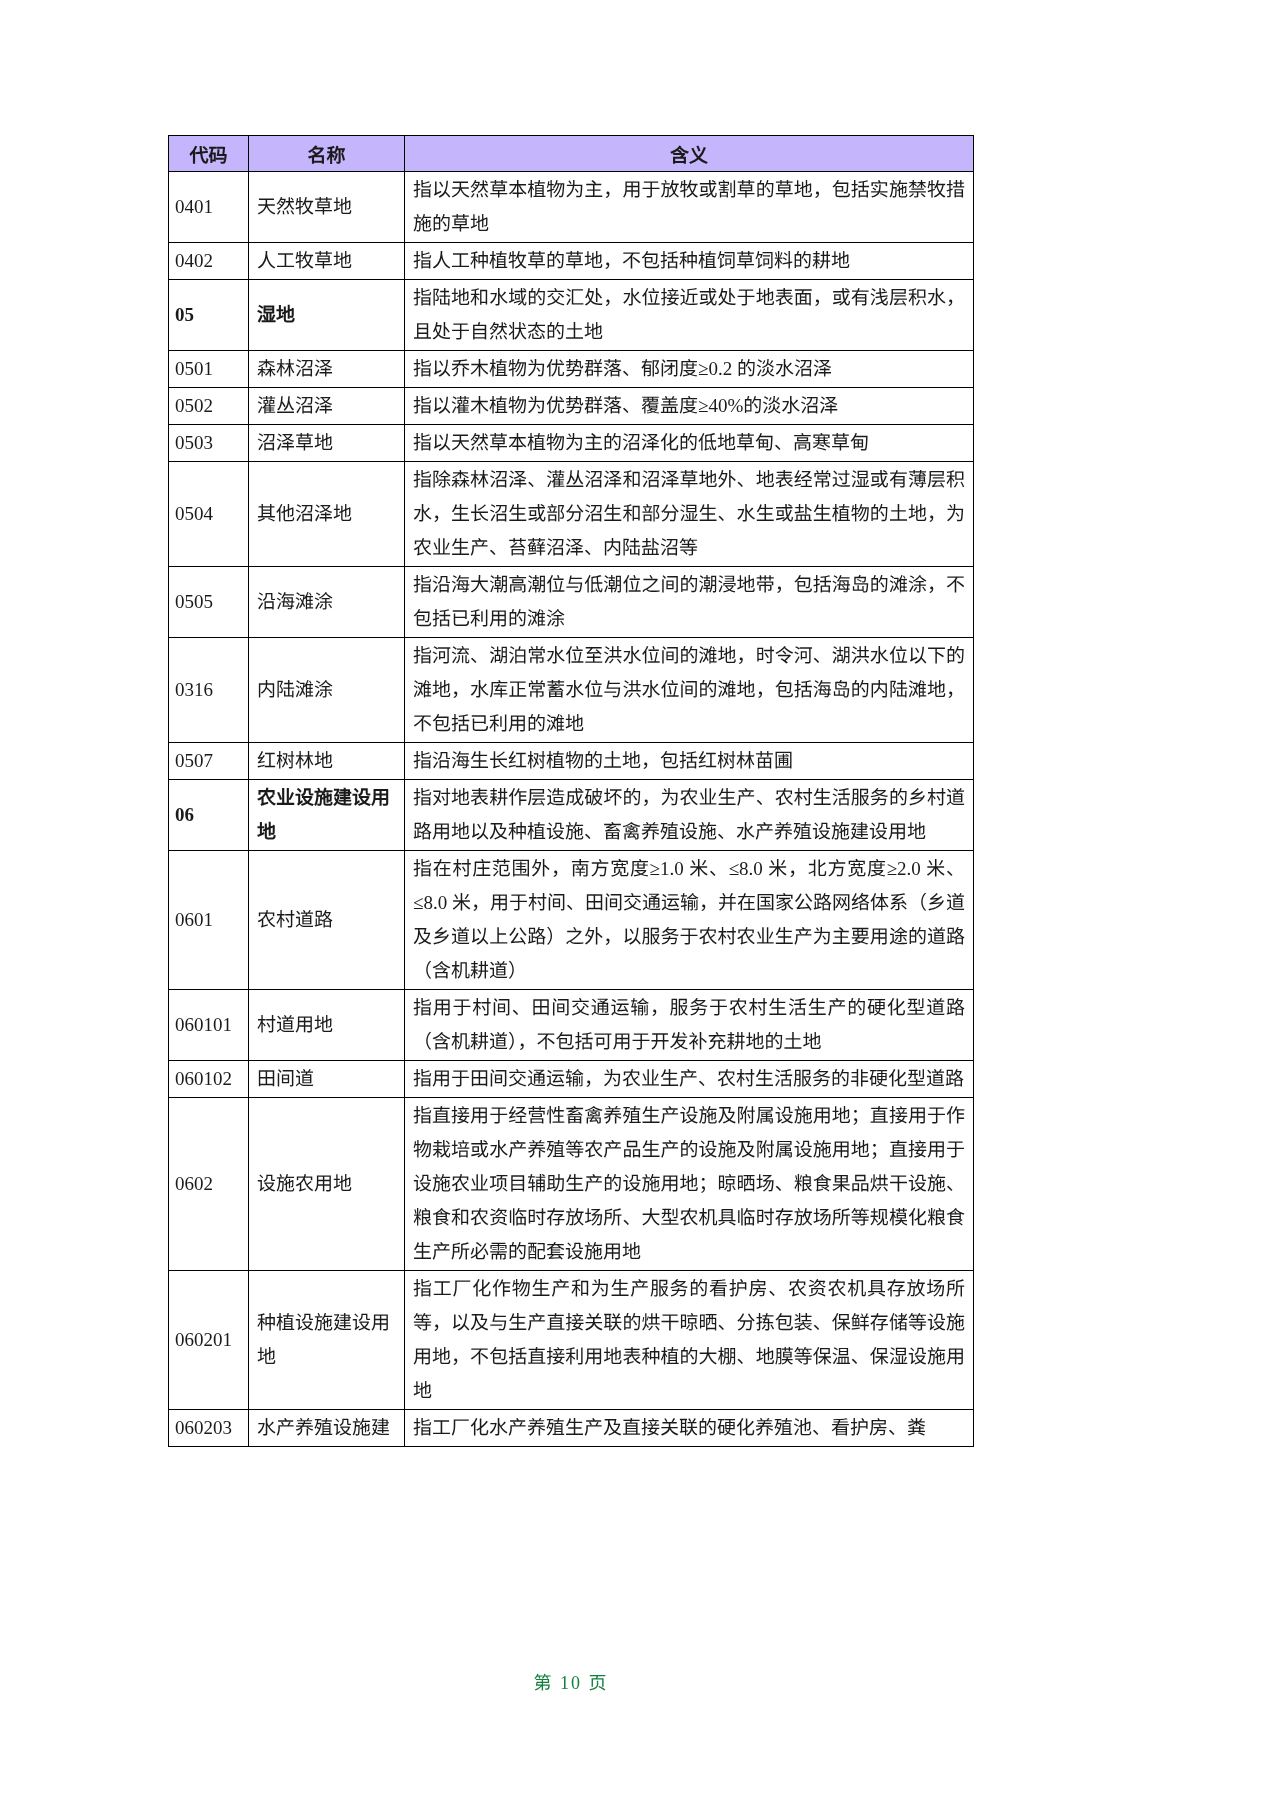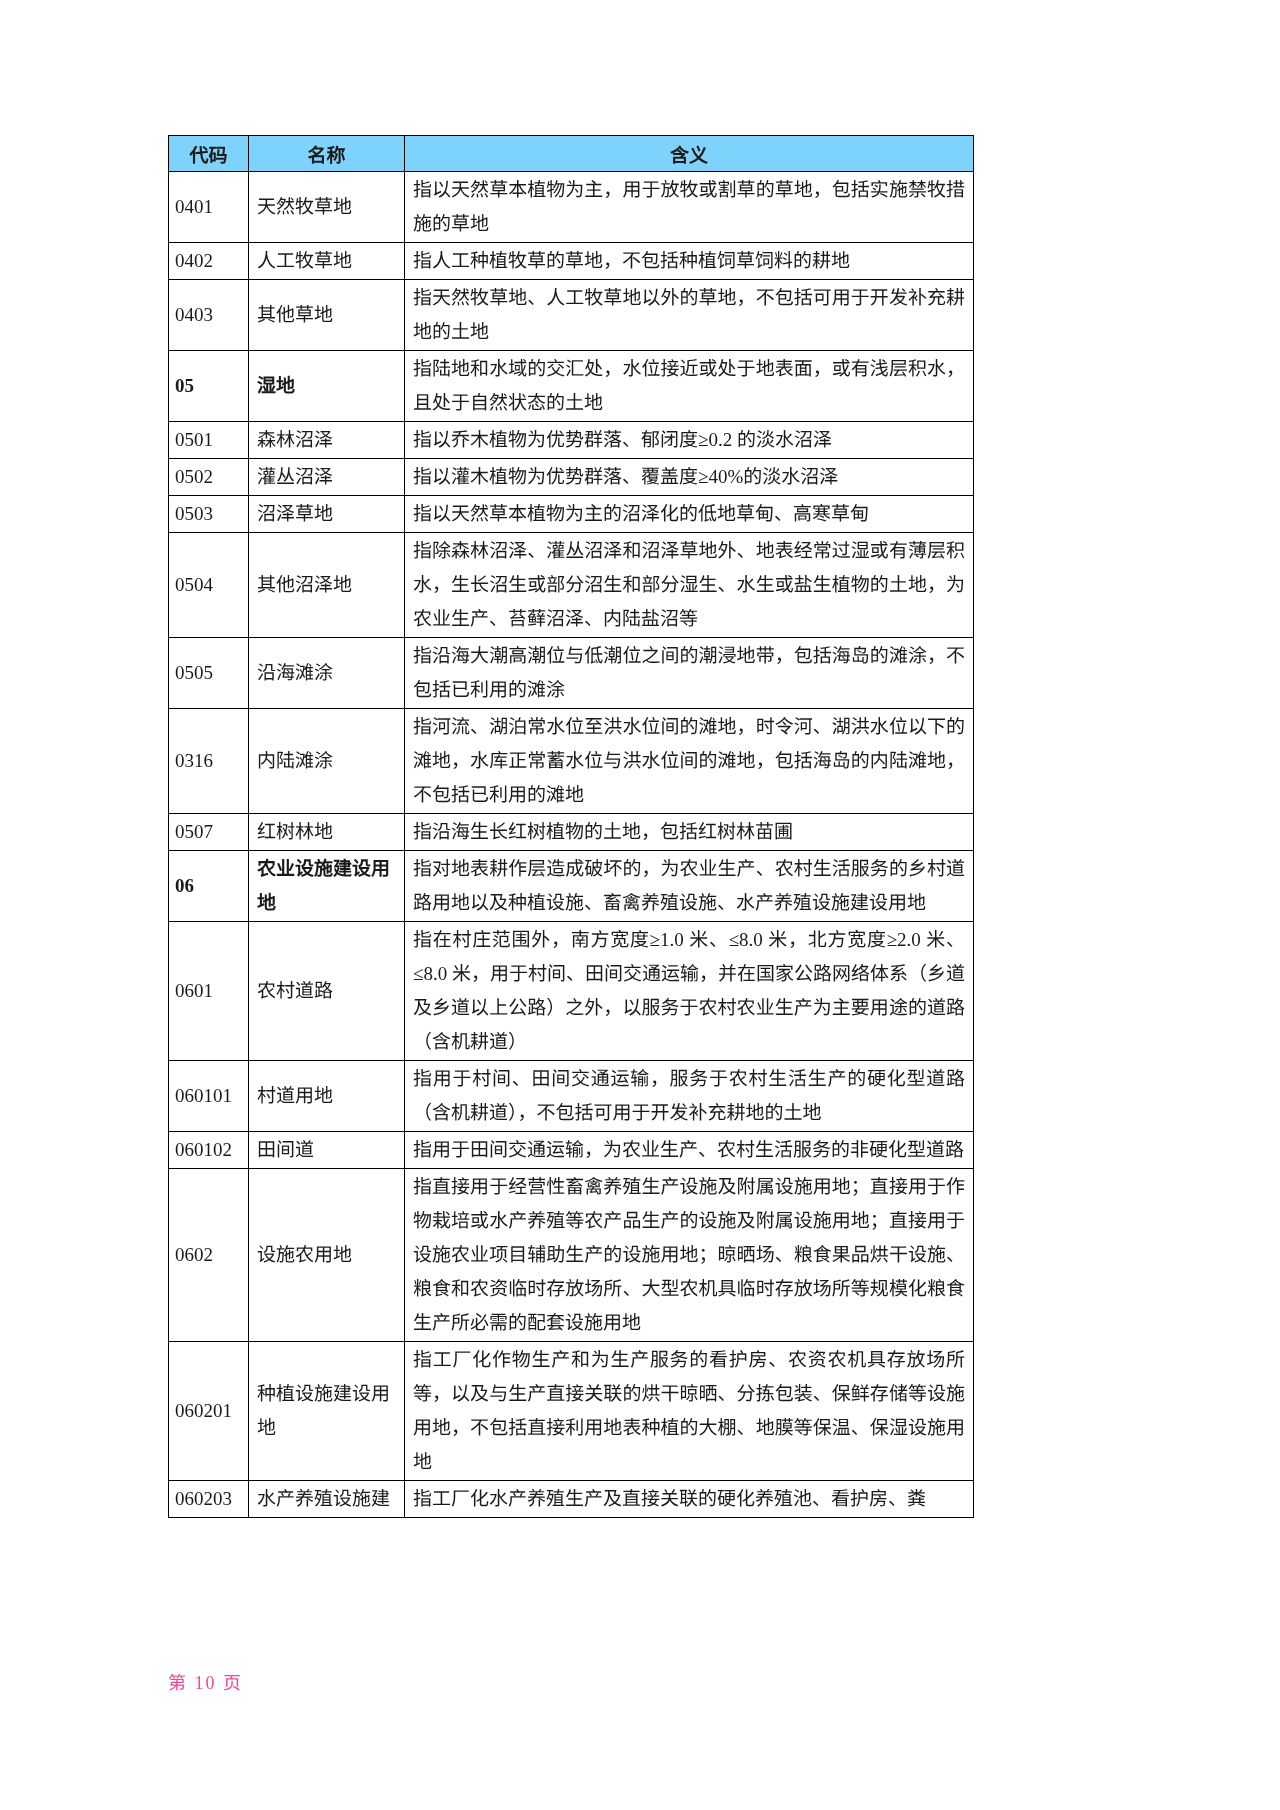--- a/index.html
+++ b/index.html
@@ -31,21 +31,21 @@
   table.landuse col.c-code { width: 80px; }
   table.landuse col.c-name { width: 156px; }
   table.landuse col.c-meaning { width: 569px; }
   table.landuse th, table.landuse td {
     border: 1px solid #000000;
     box-sizing: border-box;
     font-size: 19px;
     vertical-align: middle;
   }
   table.landuse th {
-    background: #7dd3fc;
+    background: #c4b5fd;
     font-weight: bold;
     height: 36px;
     text-align: center;
     padding: 1px 4px;
   }
   td.code {
     padding: 1px 4px 1px 6px;
     text-align: left;
     line-height: 34px;
   }
@@ -61,23 +61,24 @@
   }
   tr.section td.code,
   tr.section td.name {
     font-weight: bold;
   }
   .footer {
     position: absolute;
     left: 168px;
     top: 1668px;
     width: 806px;
+    text-align: center;
     font-size: 18px;
     letter-spacing: 2px;
-    color: #ec4899;
+    color: #15803d;
   }
 </style>
 </head>
 <body>
 
 <div class="page">
   <div class="content">
     <table class="landuse">
       <colgroup>
         <col class="c-code">
@@ -94,25 +95,20 @@
       <tbody>
         <tr>
           <td class="code">0401</td>
           <td class="name">天然牧草地</td>
           <td class="meaning">指以天然草本植物为主，用于放牧或割草的草地，包括实施禁牧措施的草地</td>
         </tr>
         <tr>
           <td class="code">0402</td>
           <td class="name">人工牧草地</td>
           <td class="meaning">指人工种植牧草的草地，不包括种植饲草饲料的耕地</td>
-        </tr>
-        <tr>
-          <td class="code">0403</td>
-          <td class="name">其他草地</td>
-          <td class="meaning">指天然牧草地、人工牧草地以外的草地，不包括可用于开发补充耕地的土地</td>
         </tr>
         <tr class="section">
           <td class="code">05</td>
           <td class="name">湿地</td>
           <td class="meaning">指陆地和水域的交汇处，水位接近或处于地表面，或有浅层积水，且处于自然状态的土地</td>
         </tr>
         <tr>
           <td class="code">0501</td>
           <td class="name">森林沼泽</td>
           <td class="meaning">指以乔木植物为优势群落、郁闭度≥0.2 的淡水沼泽</td>

